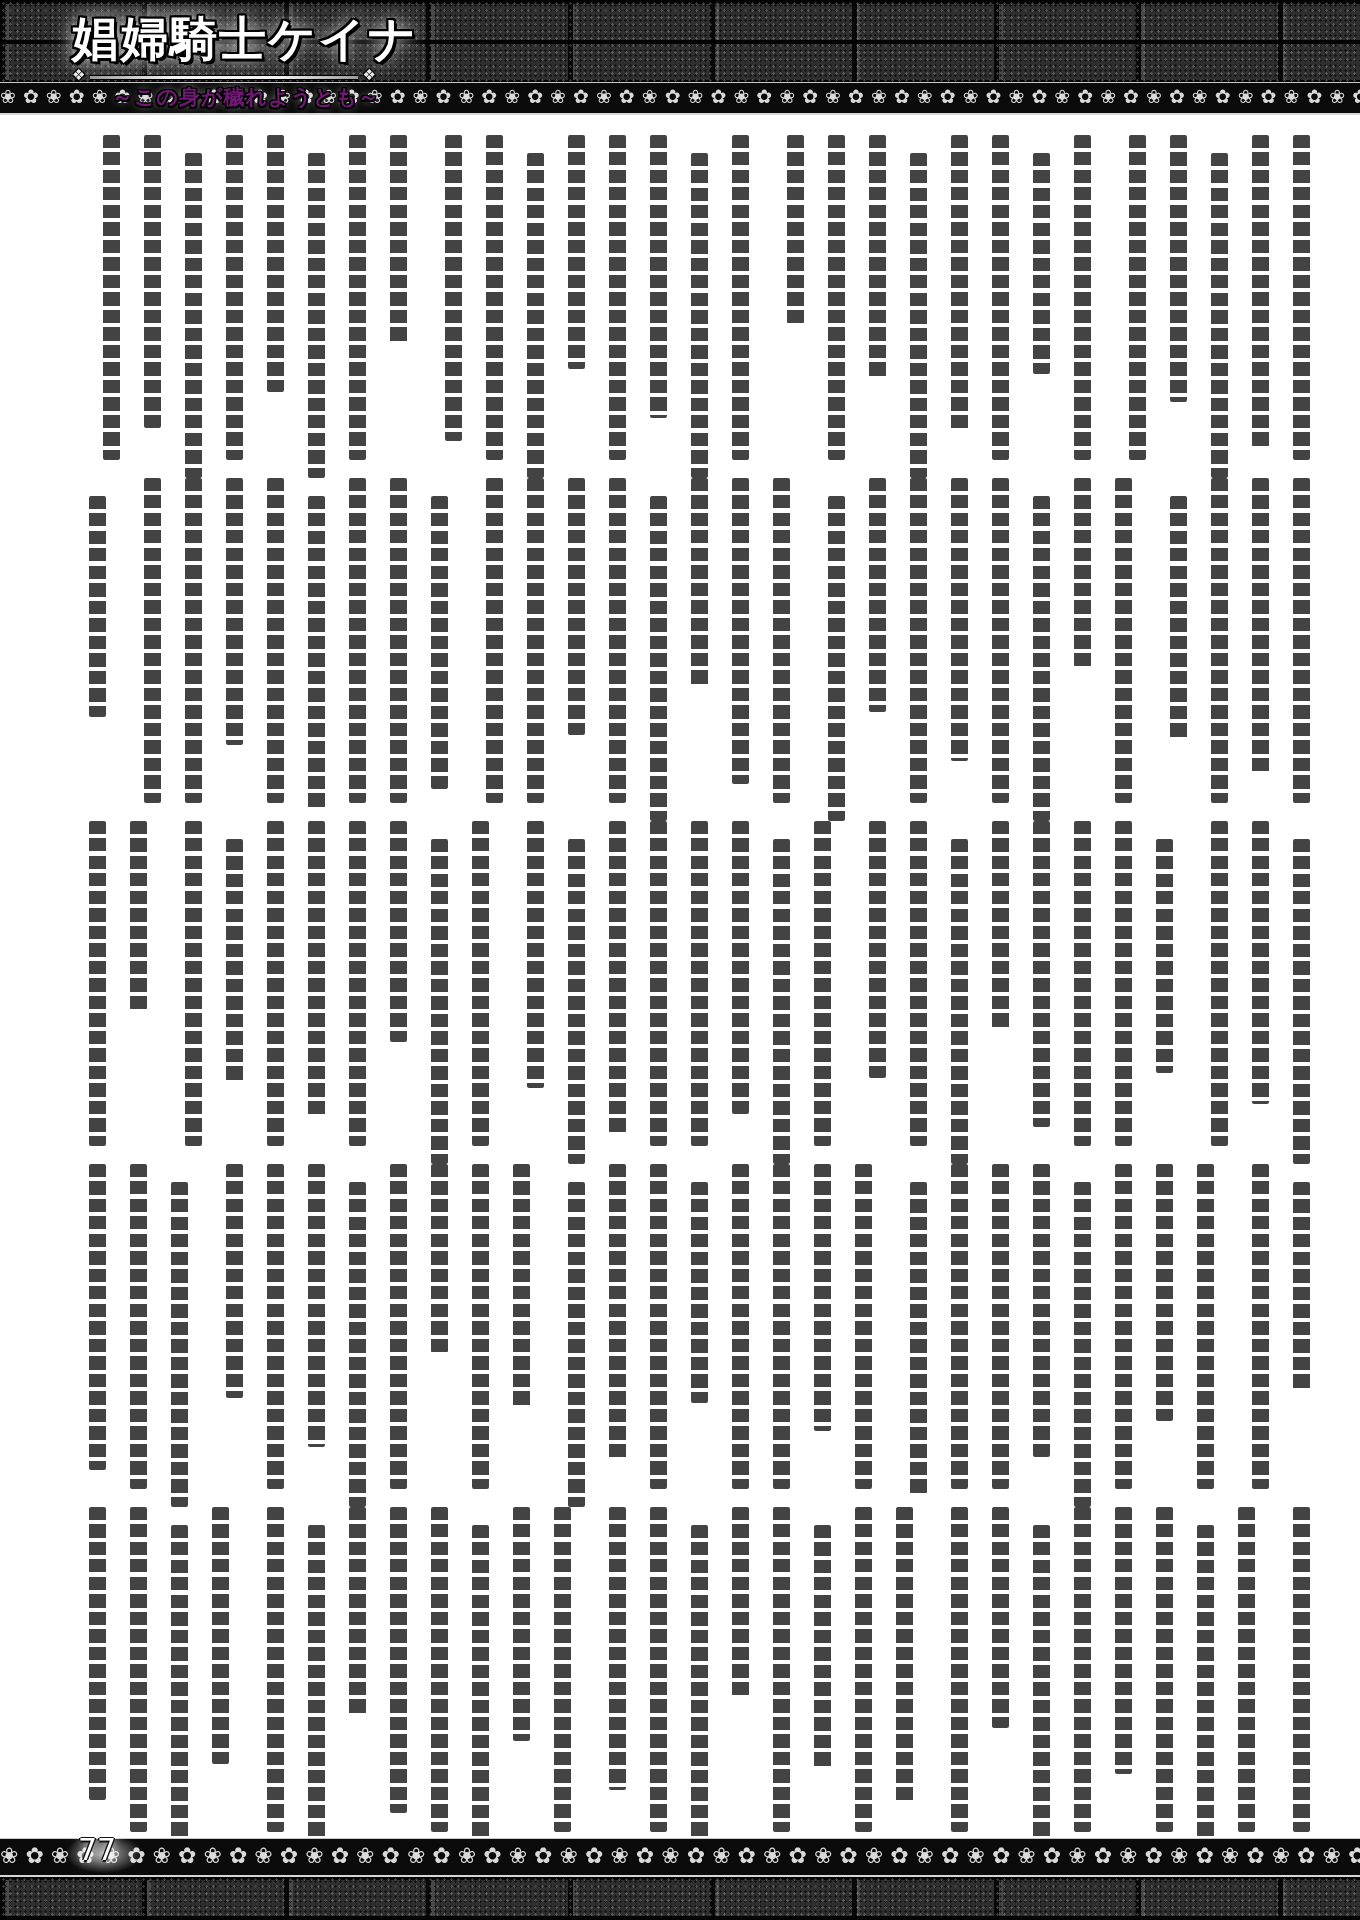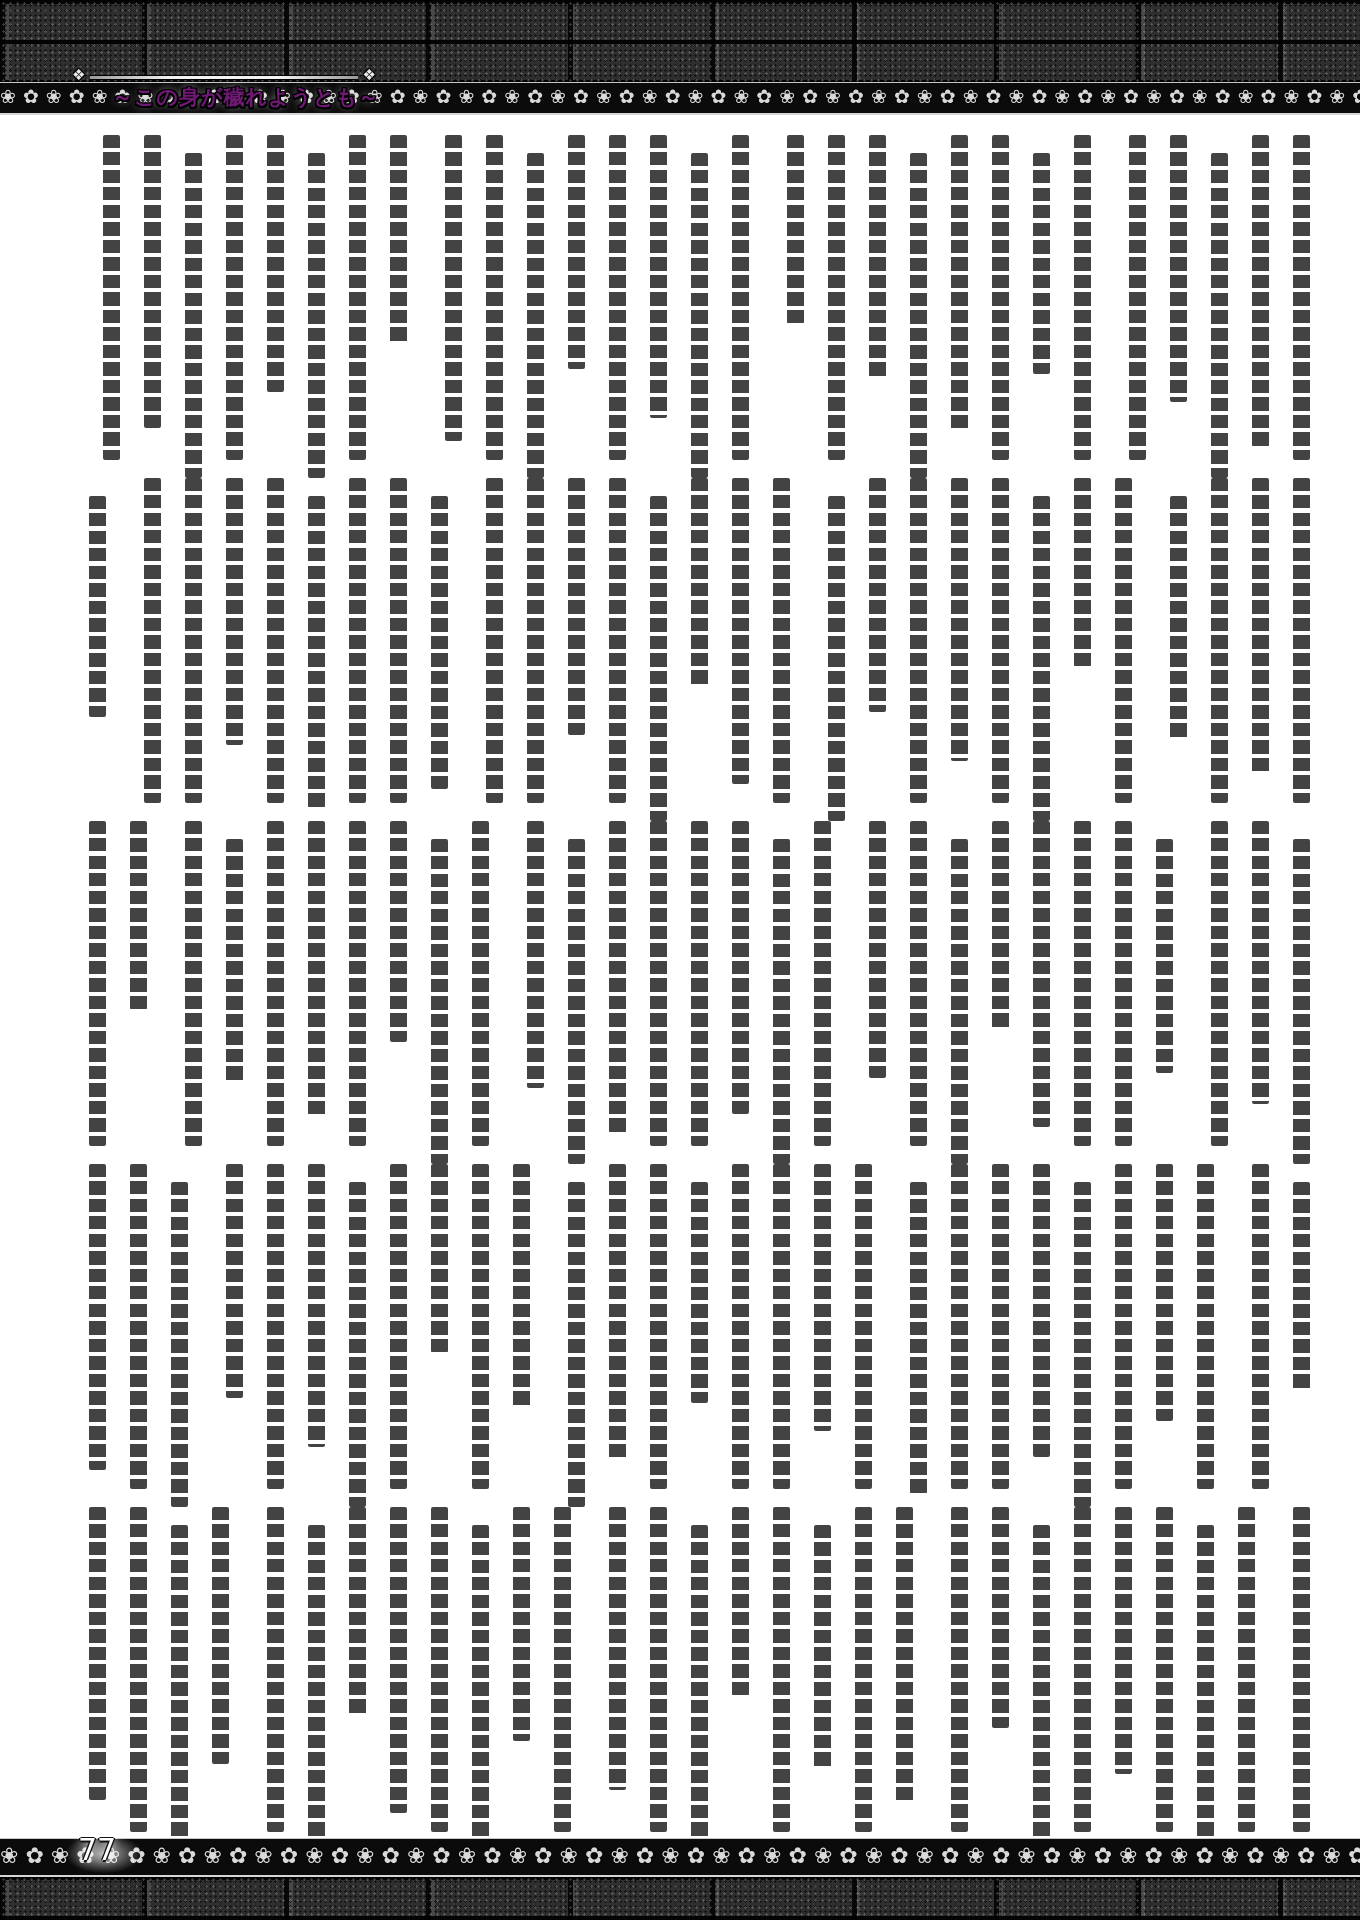--- a/index.html
+++ b/index.html
@@ -97,20 +97,21 @@
 </style>
 </head>
 <body>
 
 <div class="page">
 
   <div class="header-brick brick"></div>
 
   <div class="ornament-band top">❀✿❀✿❀✿❀✿❀✿❀✿❀✿❀✿❀✿❀✿❀✿❀✿❀✿❀✿❀✿❀✿❀✿❀✿❀✿❀✿❀✿❀✿❀✿❀✿❀✿❀✿❀✿❀✿❀✿❀✿</div>
 
+  <div class="title">娼婦騎士ケイナ</div>
 
   <div class="divider">
     <span class="end-ornament left">❖</span>
     <span class="end-ornament right">❖</span>
   </div>
 
   <div class="subtitle">～この身が穢れようとも～</div>
 
   <div class="content">
       <div class="text-row">

